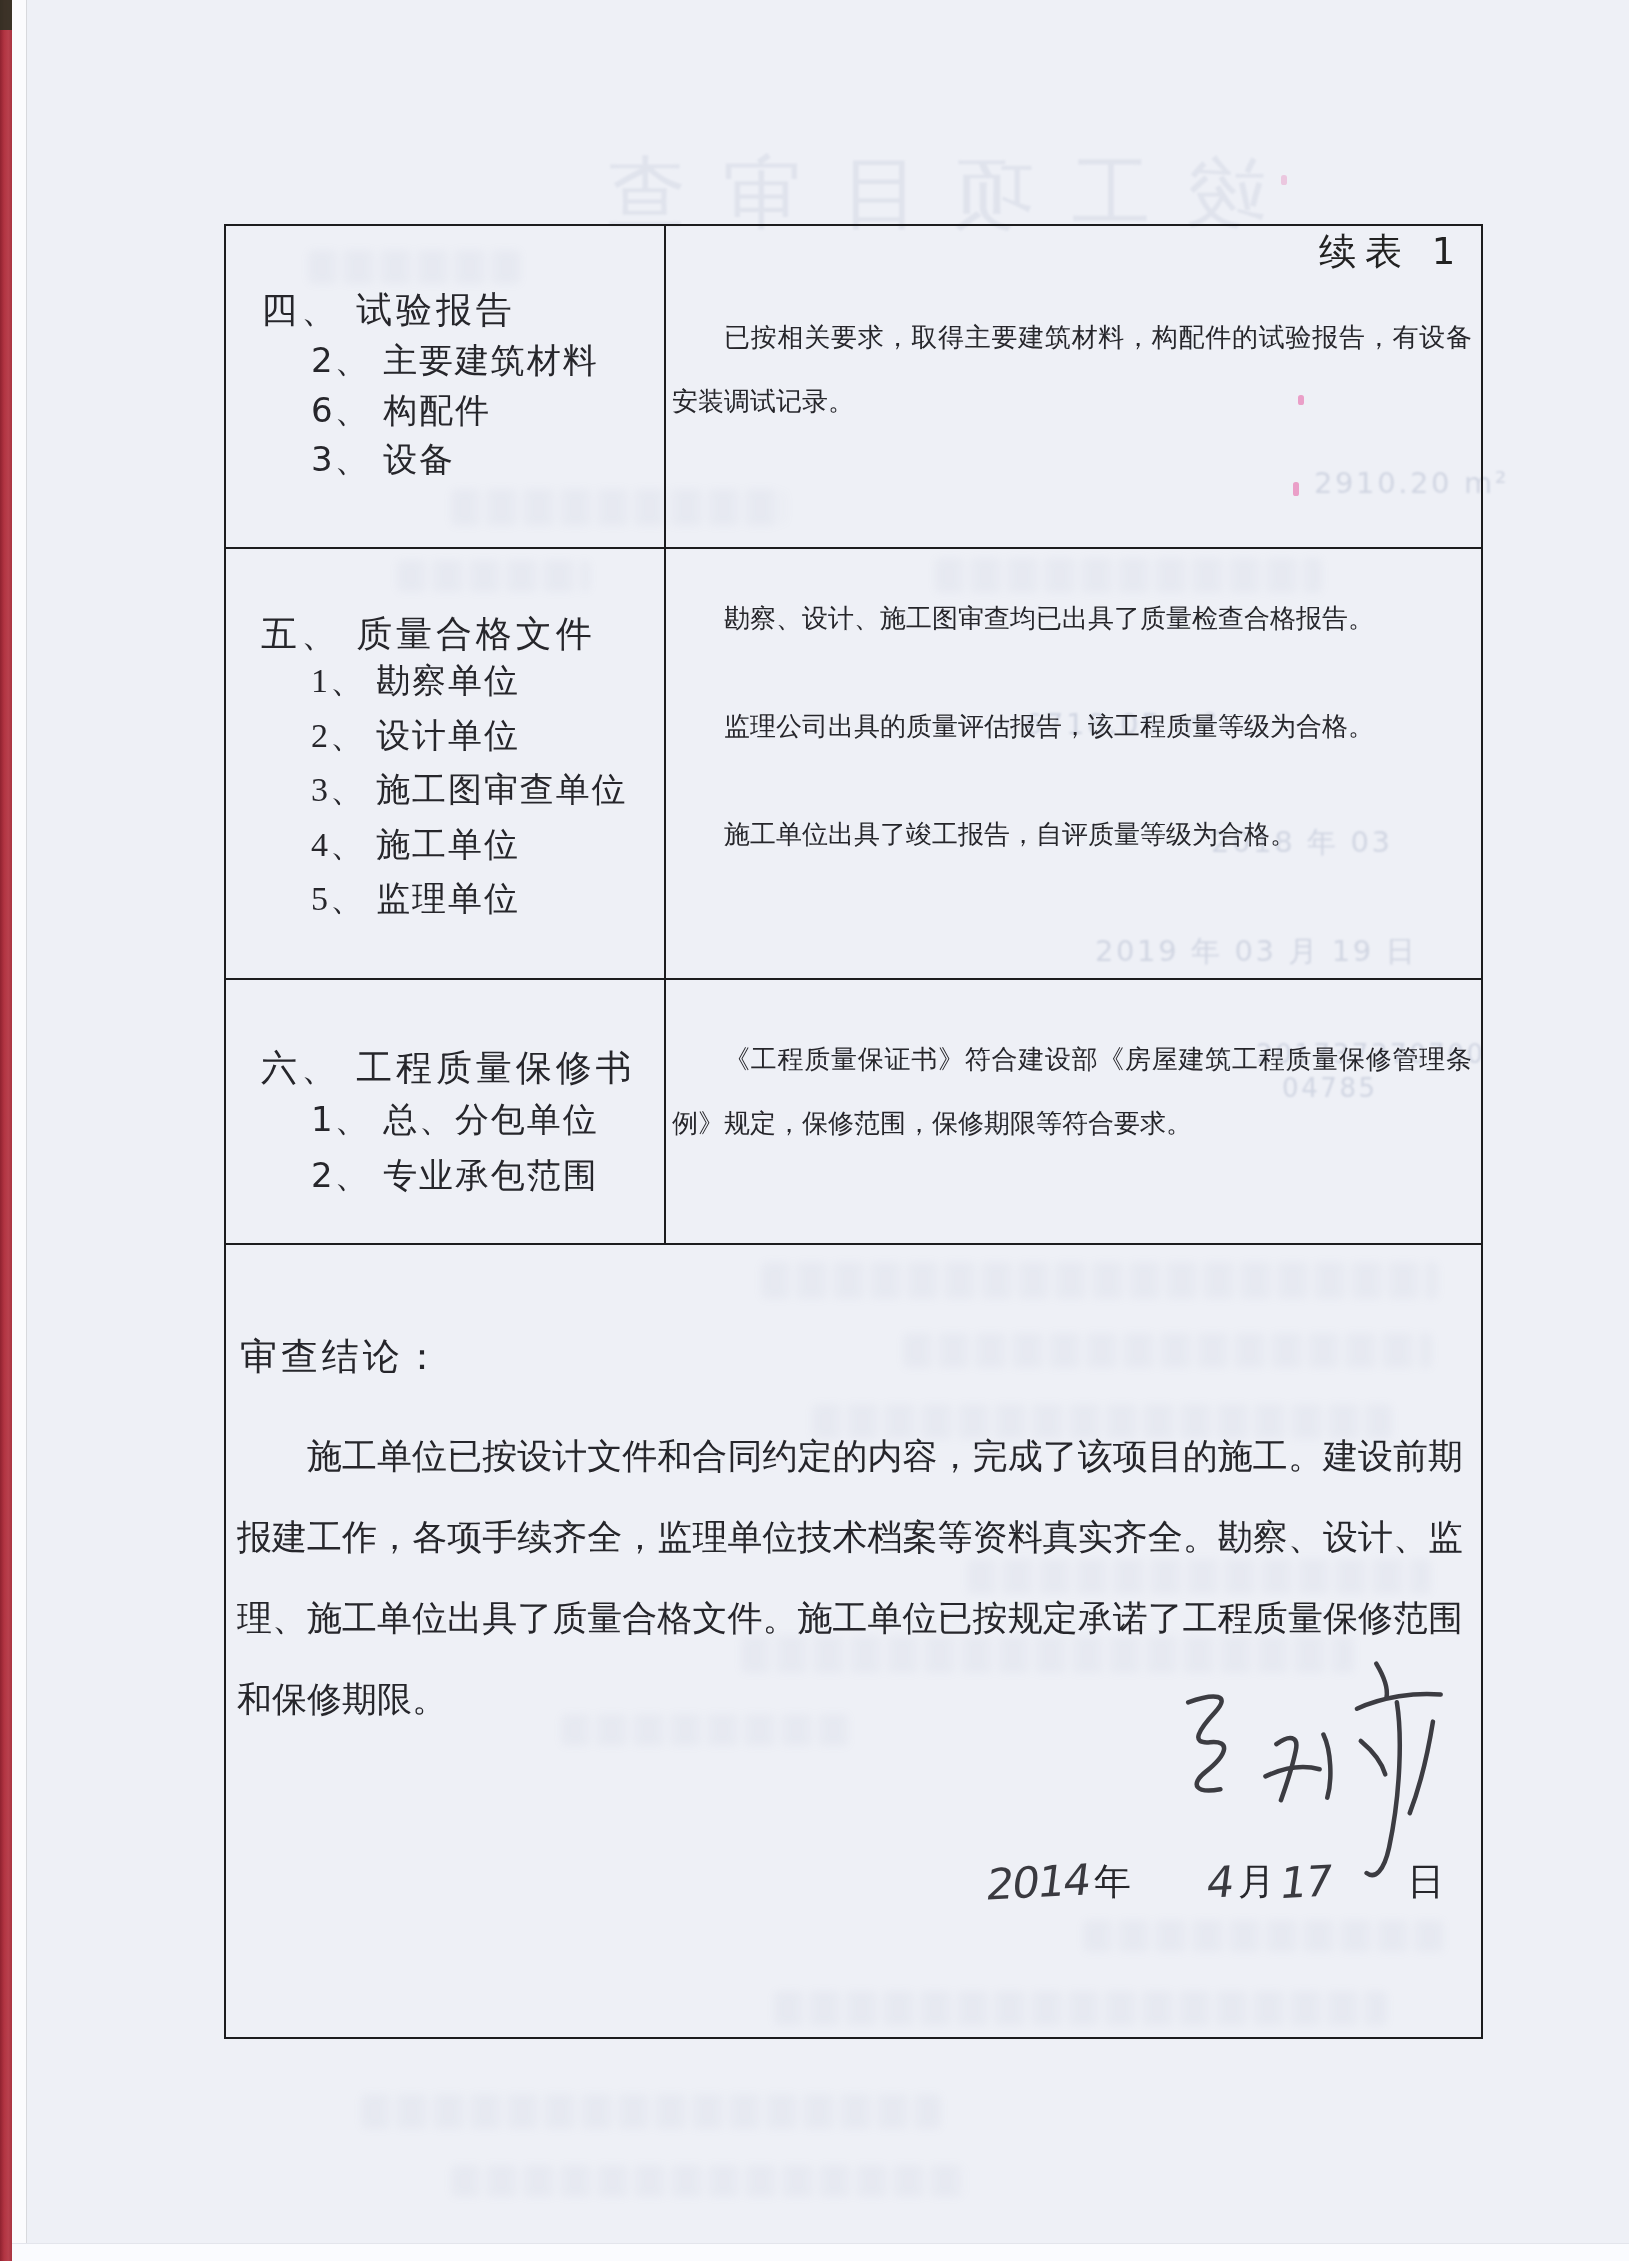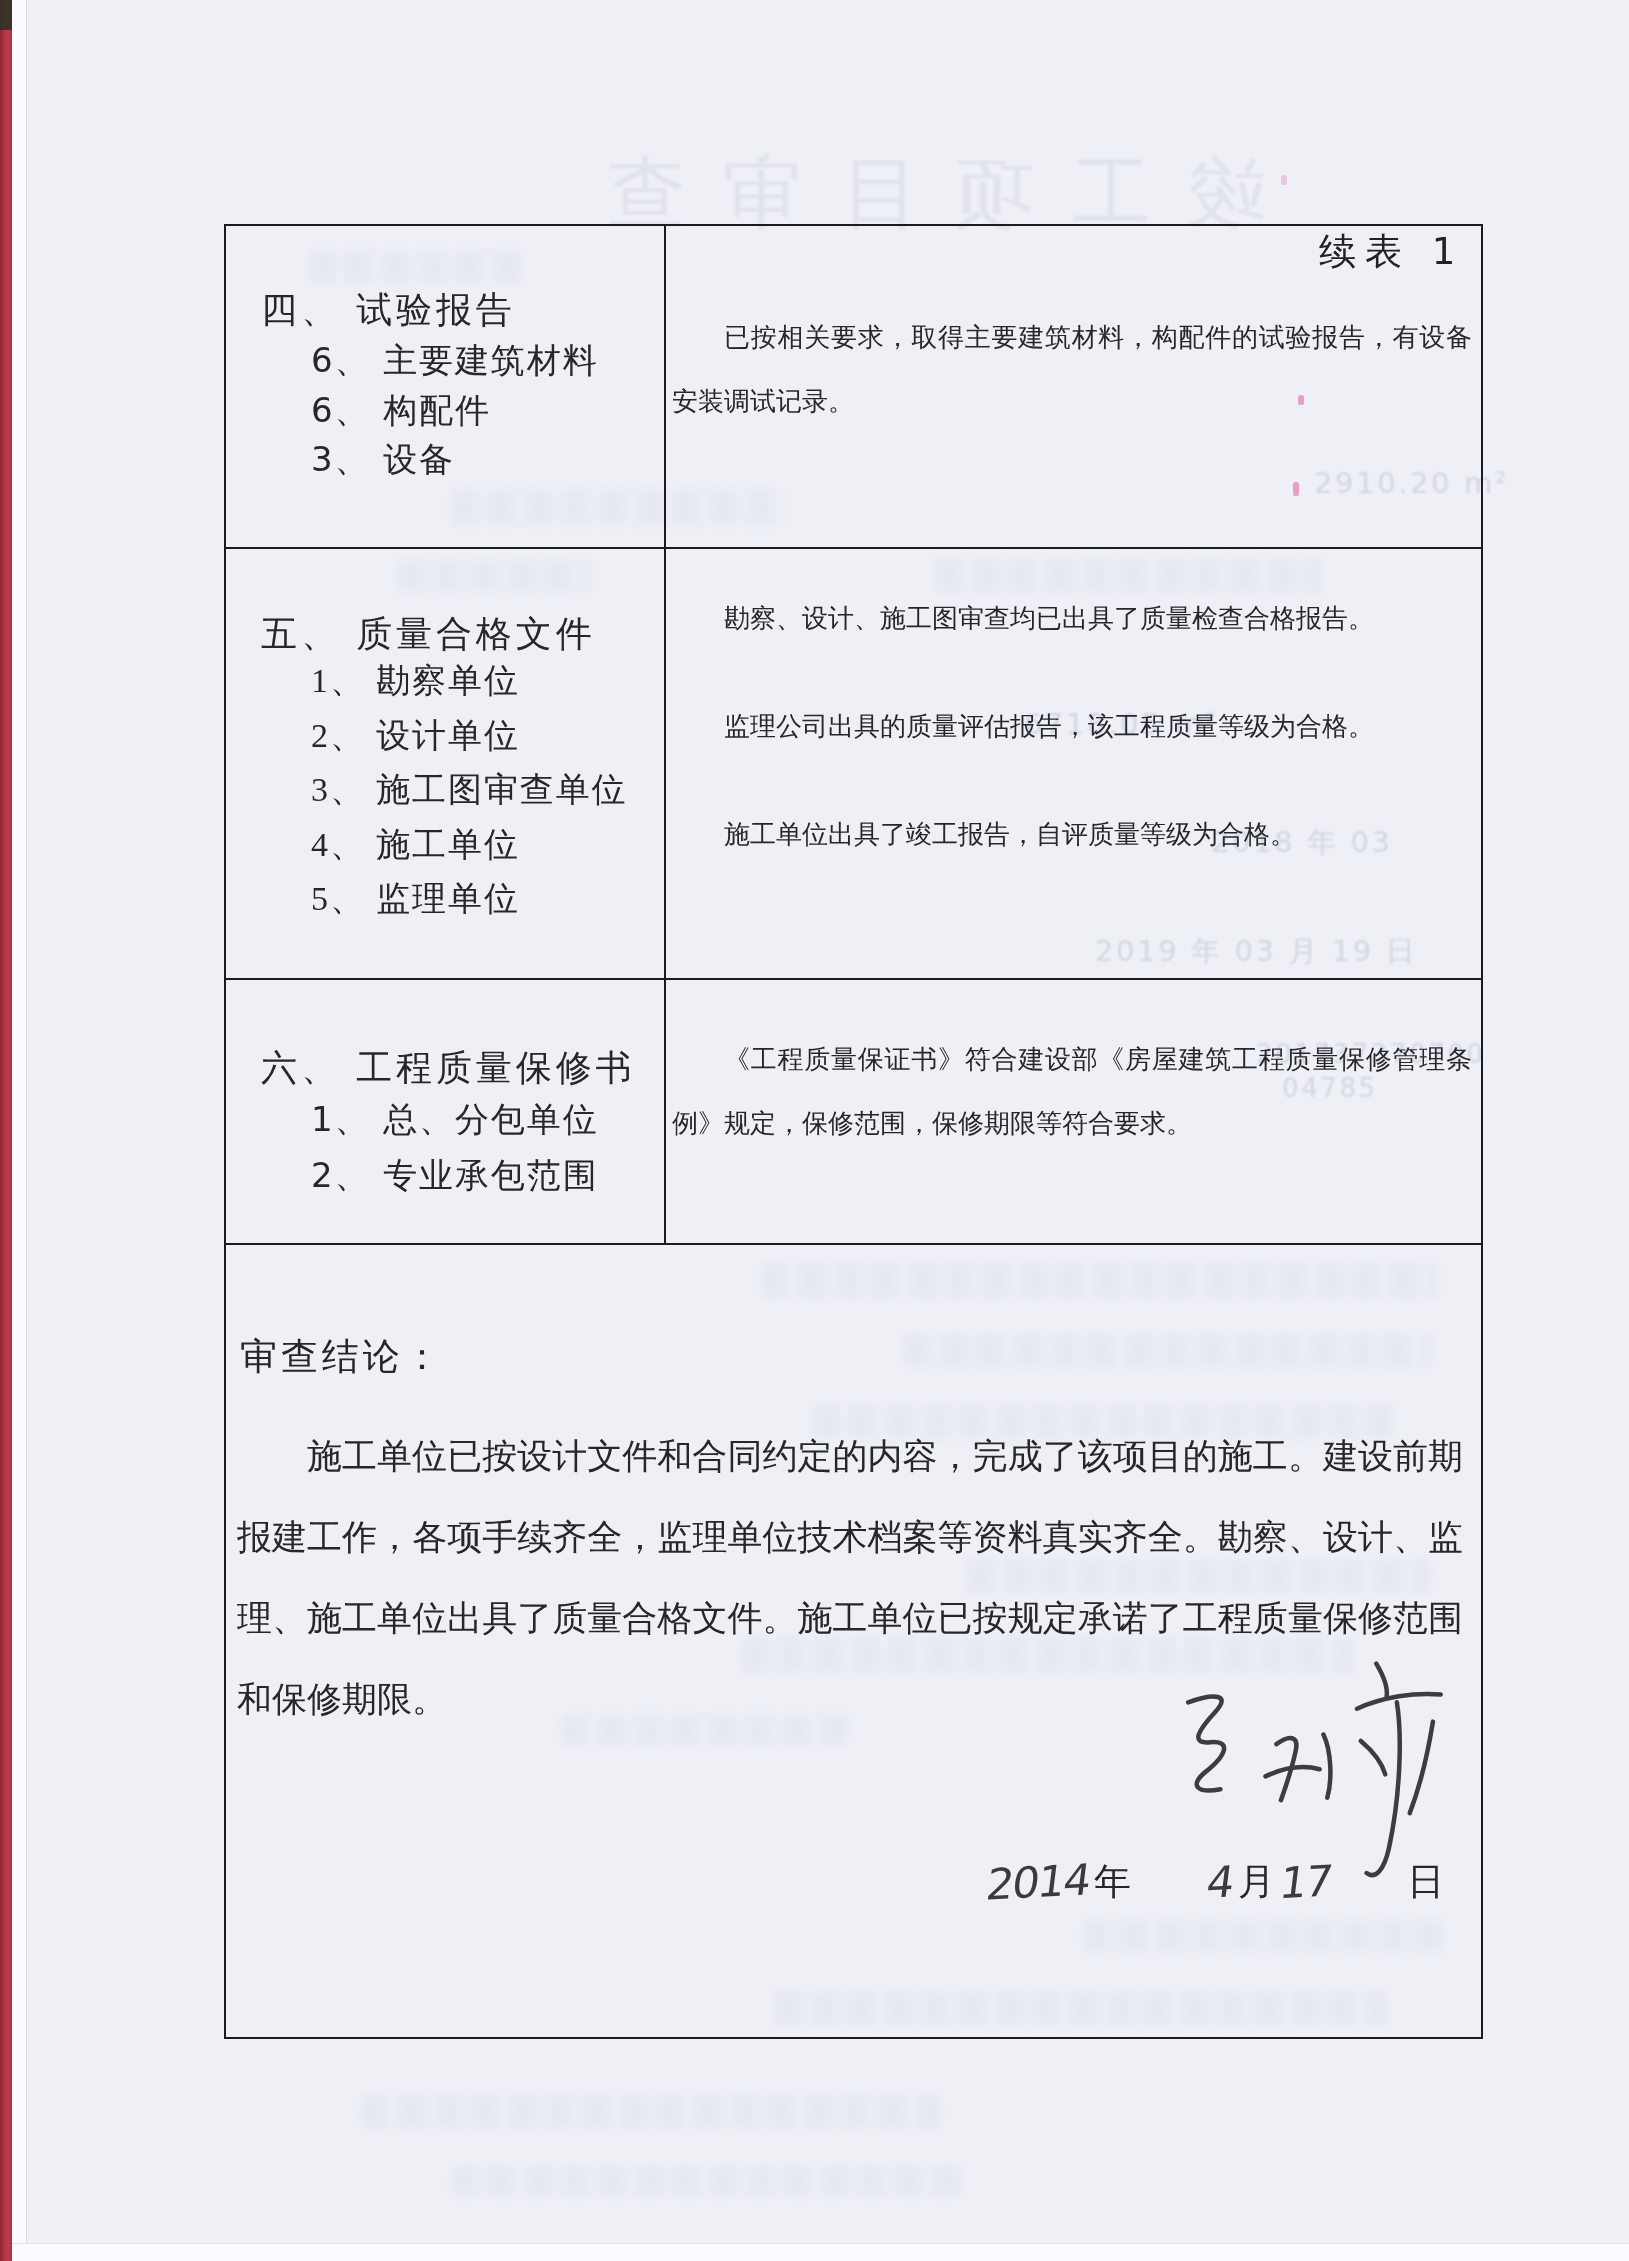--- a/index.html
+++ b/index.html
@@ -96,21 +96,21 @@
   <div class="cont-label">续表 1</div>
 
   <div class="sheet-table">
     <div class="vline"></div>
     <div class="hline" style="top:321px;"></div>
     <div class="hline" style="top:752px;"></div>
     <div class="hline" style="top:1017px;"></div>
 
     <div class="sec-title" style="left:35px;top:60px;">四、 试验报告</div>
     <div class="items" style="left:85px;top:117px;gap:15.5px;">
-      <div class="sec-item">6、 主要建筑材料</div>
+      <div class="sec-item">2、 主要建筑材料</div>
       <div class="sec-item">6、 构配件</div>
       <div class="sec-item">3、 设备</div>
     </div>
     <div class="rcell" style="left:446px;top:79px;">
       <p>已按相关要求，取得主要建筑材料，构配件的试验报告，有设备安装调试记录。</p>
     </div>
 
     <div class="sec-title" style="left:35px;top:384px;">五、 质量合格文件</div>
     <div class="items" style="left:85px;top:438px;gap:20.6px;font-family:Liberation Serif, serif;">
       <div class="sec-item">1、 勘察单位</div>

